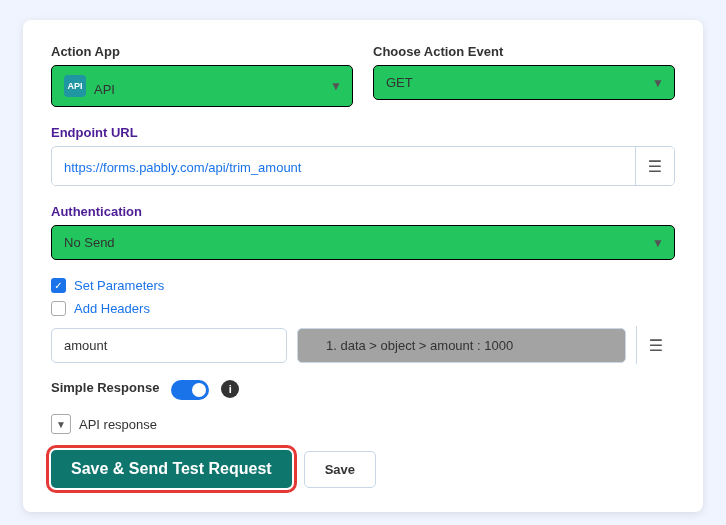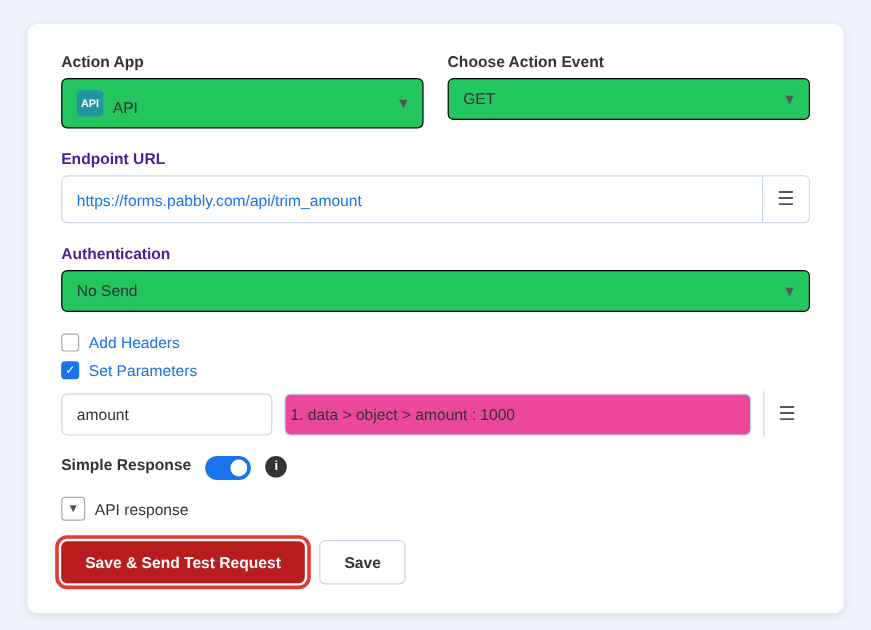--- a/index.html
+++ b/index.html
@@ -137,30 +137,30 @@
       align-items: center;
       gap: 10px;
       margin-bottom: 16px;
     }
     .param-input {
       border: 1px solid #c8d6e5;
       border-radius: 5px;
       padding: 9px 12px;
       font-size: 13px;
       color: #333;
-      width: 176px;
+      width: 236px;
     }
     .param-value-box {
       flex: 1;
       border: 1px solid #c8d6e5;
       border-radius: 5px;
-      padding: 9px 4px;
-      font-size: 13px;
-      color: #333;
-      background: #ec4899;
+      padding: 9px 28px;
+      font-size: 13px;
+      color: #333;
+      background: #a3a3a3;
     }
     .simple-response-row {
       display: flex;
       gap: 12px;
       margin-bottom: 14px;
       font-size: 13px;
       color: #333;
       font-weight: 600;
     }
     .toggle {
@@ -214,26 +214,26 @@
       cursor: pointer;
       color: #555;
       background: #fff;
     }
     .action-row {
       display: flex;
       align-items: center;
       gap: 12px;
     }
     .btn-primary {
-      background: #b91c1c;
+      background: #0f766e;
       color: #fff;
       border: none;
       border-radius: 5px;
       padding: 10px 20px;
-      font-size: 13px;
+      font-size: 16px;
       font-weight: 600;
       cursor: pointer;
       outline: 3px solid #e53935;
       outline-offset: 2px;
     }
     .btn-secondary {
       background: #fff;
       color: #333;
       border: 1px solid #c8d6e5;
       border-radius: 5px;
@@ -279,26 +279,26 @@
   <div class="auth-section">
     <div class="field-label orange">Authentication</div>
     <div class="select-box-display">
       <span>No Send</span>
       <span class="chevron-icon">▼</span>
     </div>
   </div>
 
   <div class="checkbox-section">
     <div class="checkbox-row">
+      <span class="checkbox-checked"></span>
+      <span>Set Parameters</span>
+    </div>
+    <div class="checkbox-row">
       <span class="checkbox-unchecked"></span>
       <span>Add Headers</span>
-    </div>
-    <div class="checkbox-row">
-      <span class="checkbox-checked"></span>
-      <span>Set Parameters</span>
     </div>
   </div>
 
   <div class="params-row">
     <input class="param-input" type="text" value="amount" style="">
     <div class="param-value-box">1. data &gt; object &gt; amount : 1000</div>
     <div class="endpoint-menu-btn">
       <span class="hamburger-icon">☰</span>
     </div>
   </div>

